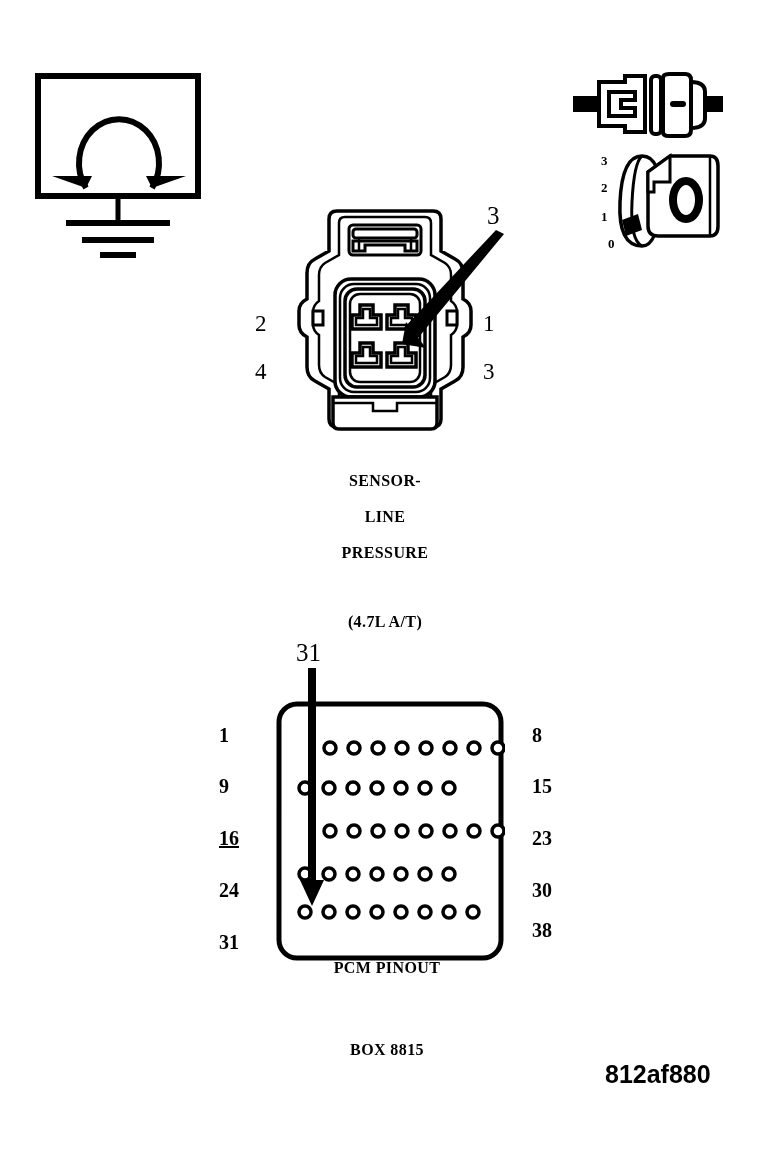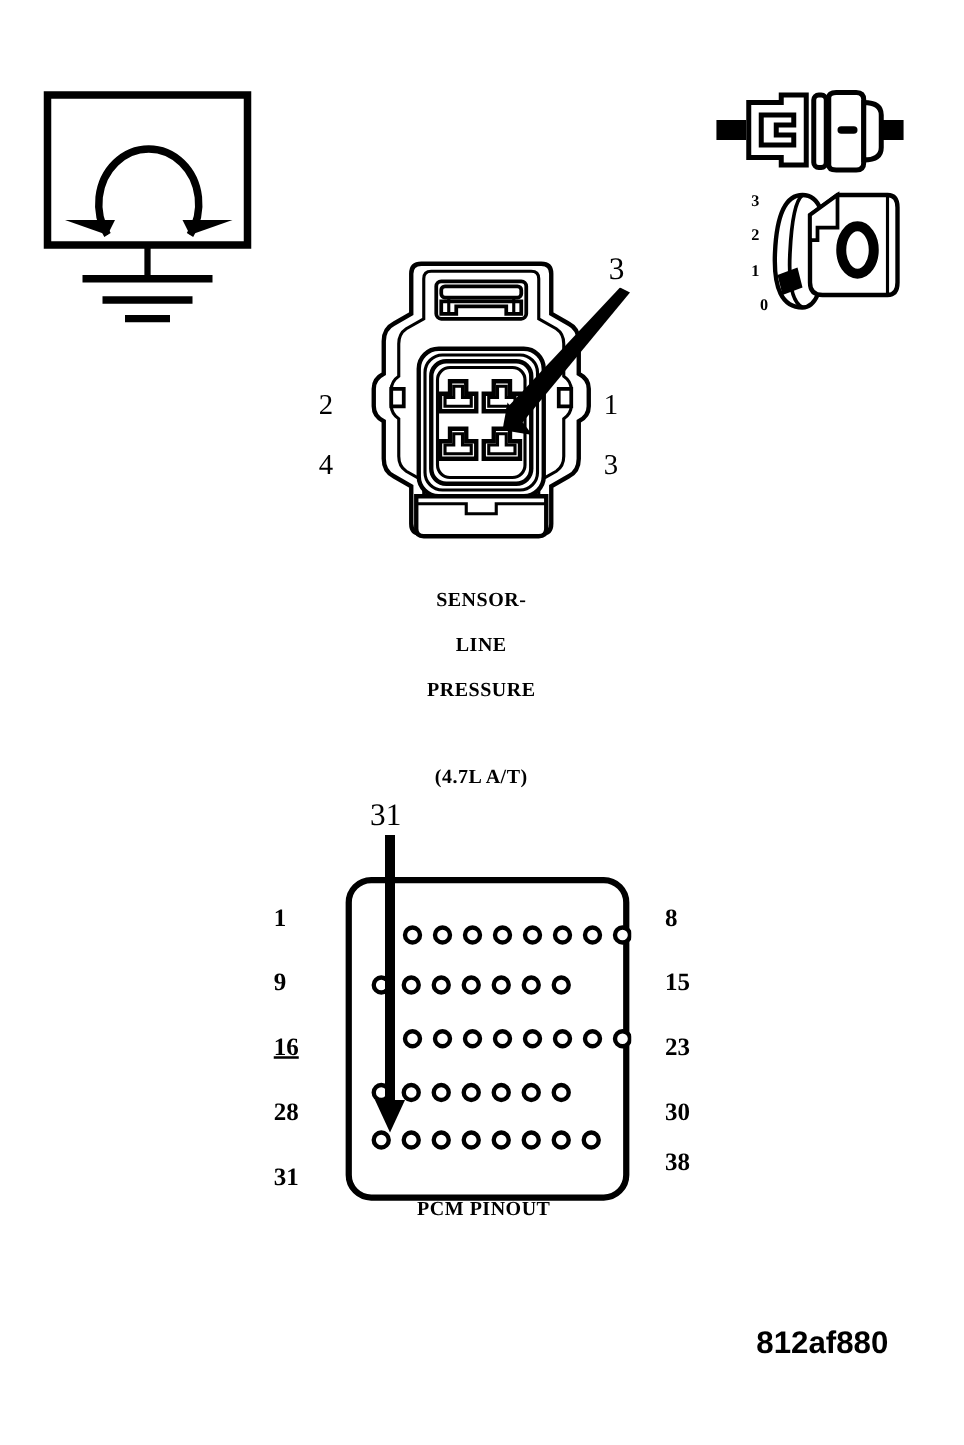--- a/index.html
+++ b/index.html
@@ -254,23 +254,24 @@
   </div>
   <div class="lbl arrow-num" style="left:296px; top:640px;">31</div>
 
   <div class="abs" id="pcm-row-labels" style="left:0; top:0; width:771px; height:1156px;">
       <div class="lbl pcm-num" style="left: 219px; top: 725px;">1</div>
       <div class="lbl pcm-num" style="left: 532px; top: 725px;">8</div>
       <div class="lbl pcm-num" style="left: 219px; top: 776px;">9</div>
       <div class="lbl pcm-num" style="left: 532px; top: 776px;">15</div>
       <div class="lbl pcm-num" style="left: 219px; top: 828px; text-decoration: underline;">16</div>
       <div class="lbl pcm-num" style="left: 532px; top: 828px; text-align: right;">23</div>
-      <div class="lbl pcm-num" style="left: 219px; top: 880px;">28</div>
+      <div class="lbl pcm-num" style="left: 219px; top: 880px;">24</div>
       <div class="lbl pcm-num" style="left: 532px; top: 880px;">30</div>
       <div class="lbl pcm-num" style="left: 219px; top: 932px;">31</div>
       <div class="lbl pcm-num" style="left: 532px; top: 920px;">38</div>
     </div>
 
   <div class="lbl caption" style="left:287px; top:960px; width:200px;">PCM PINOUT</div>
+  <div class="lbl caption" style="left:287px; top:1042px; width:200px;">BOX 8815</div>
 
   <div class="lbl figid" style="left:605px; top:1062px;">812af880</div>
 
 </div>
 
 </body></html>

